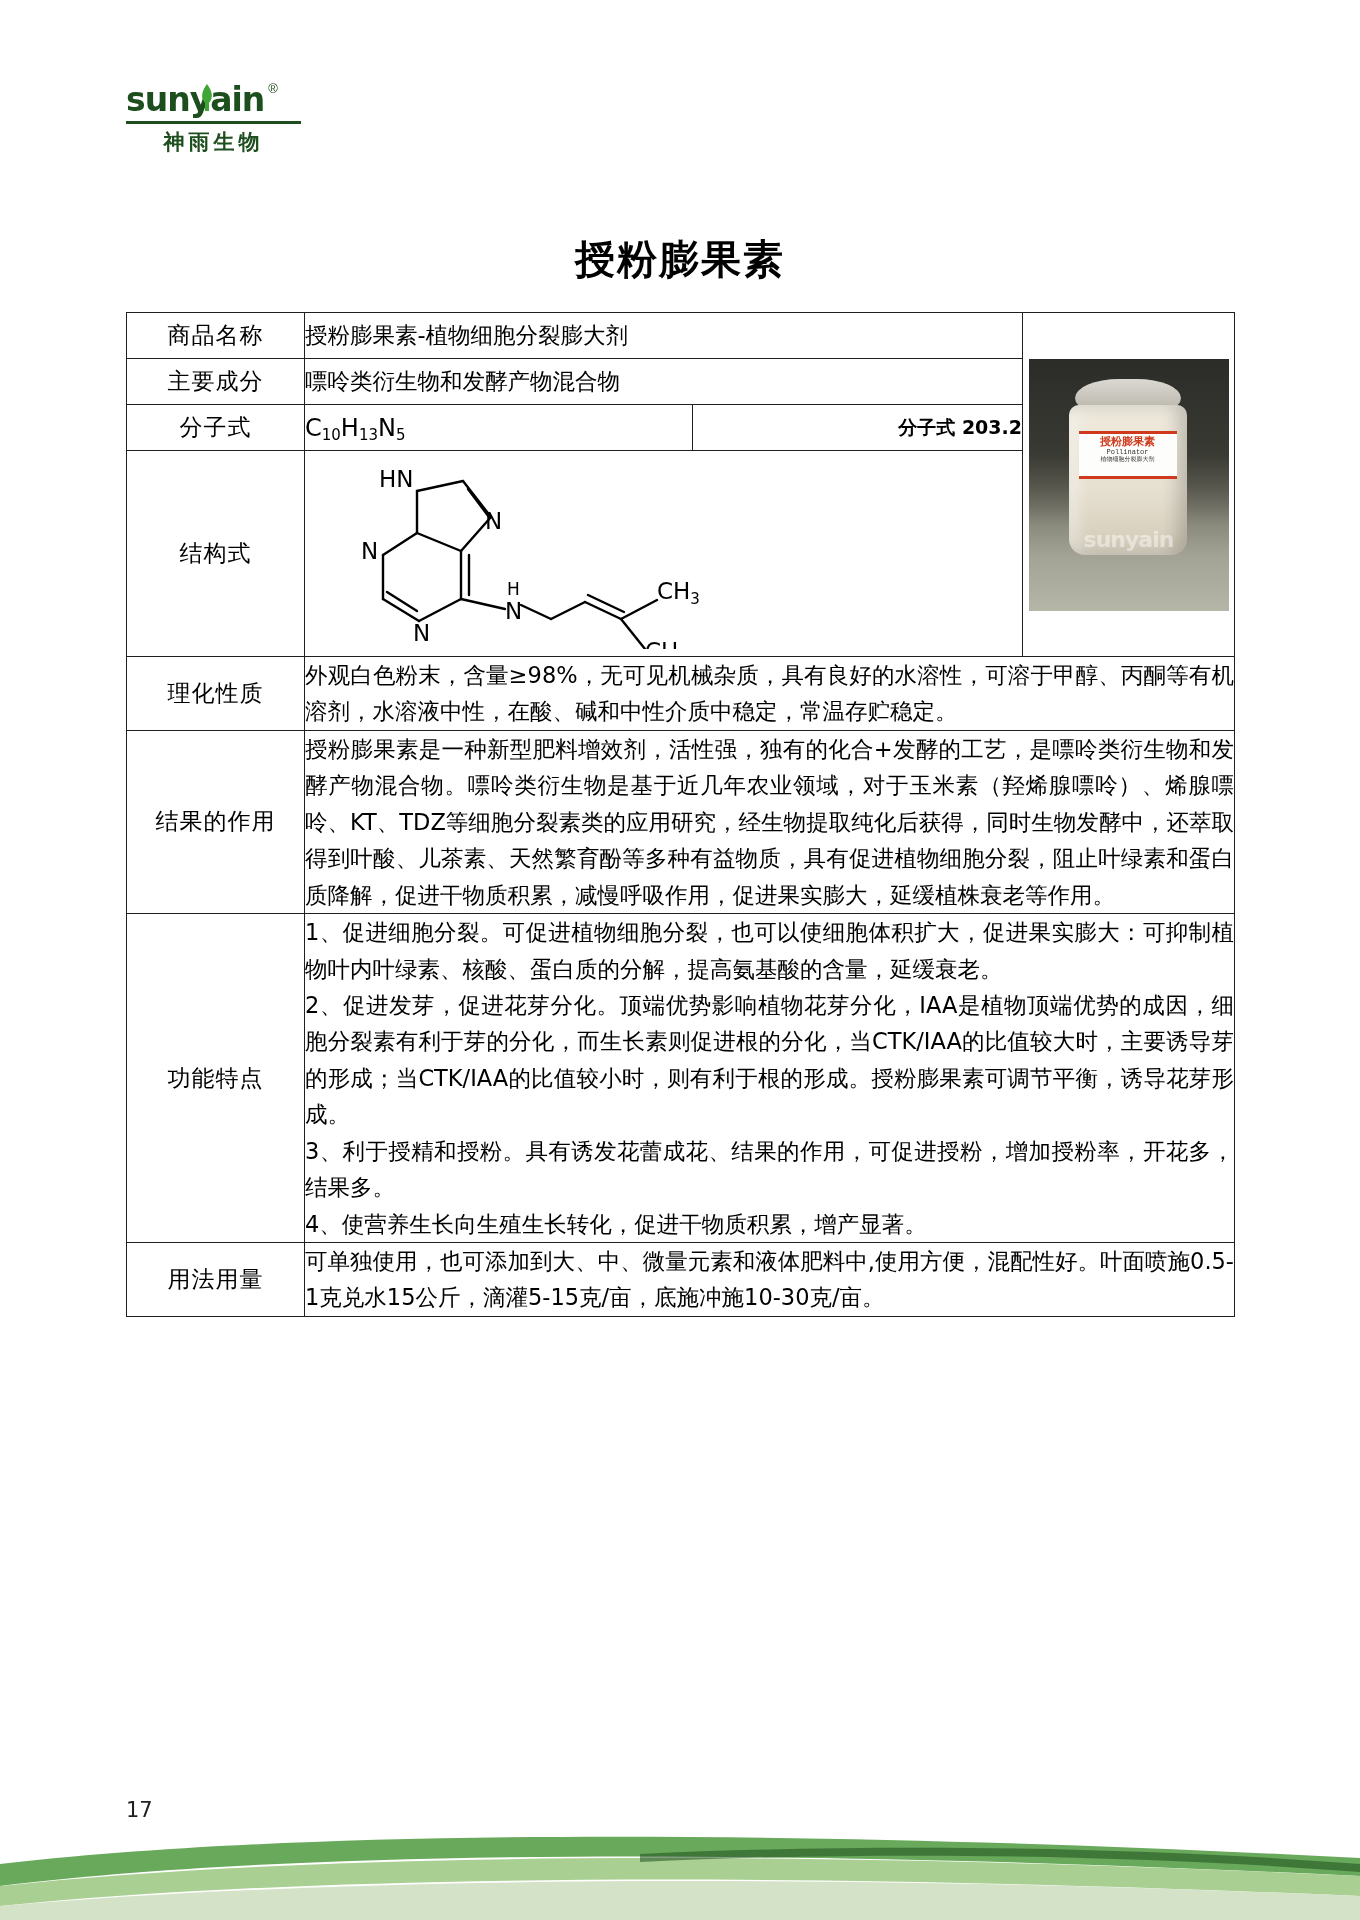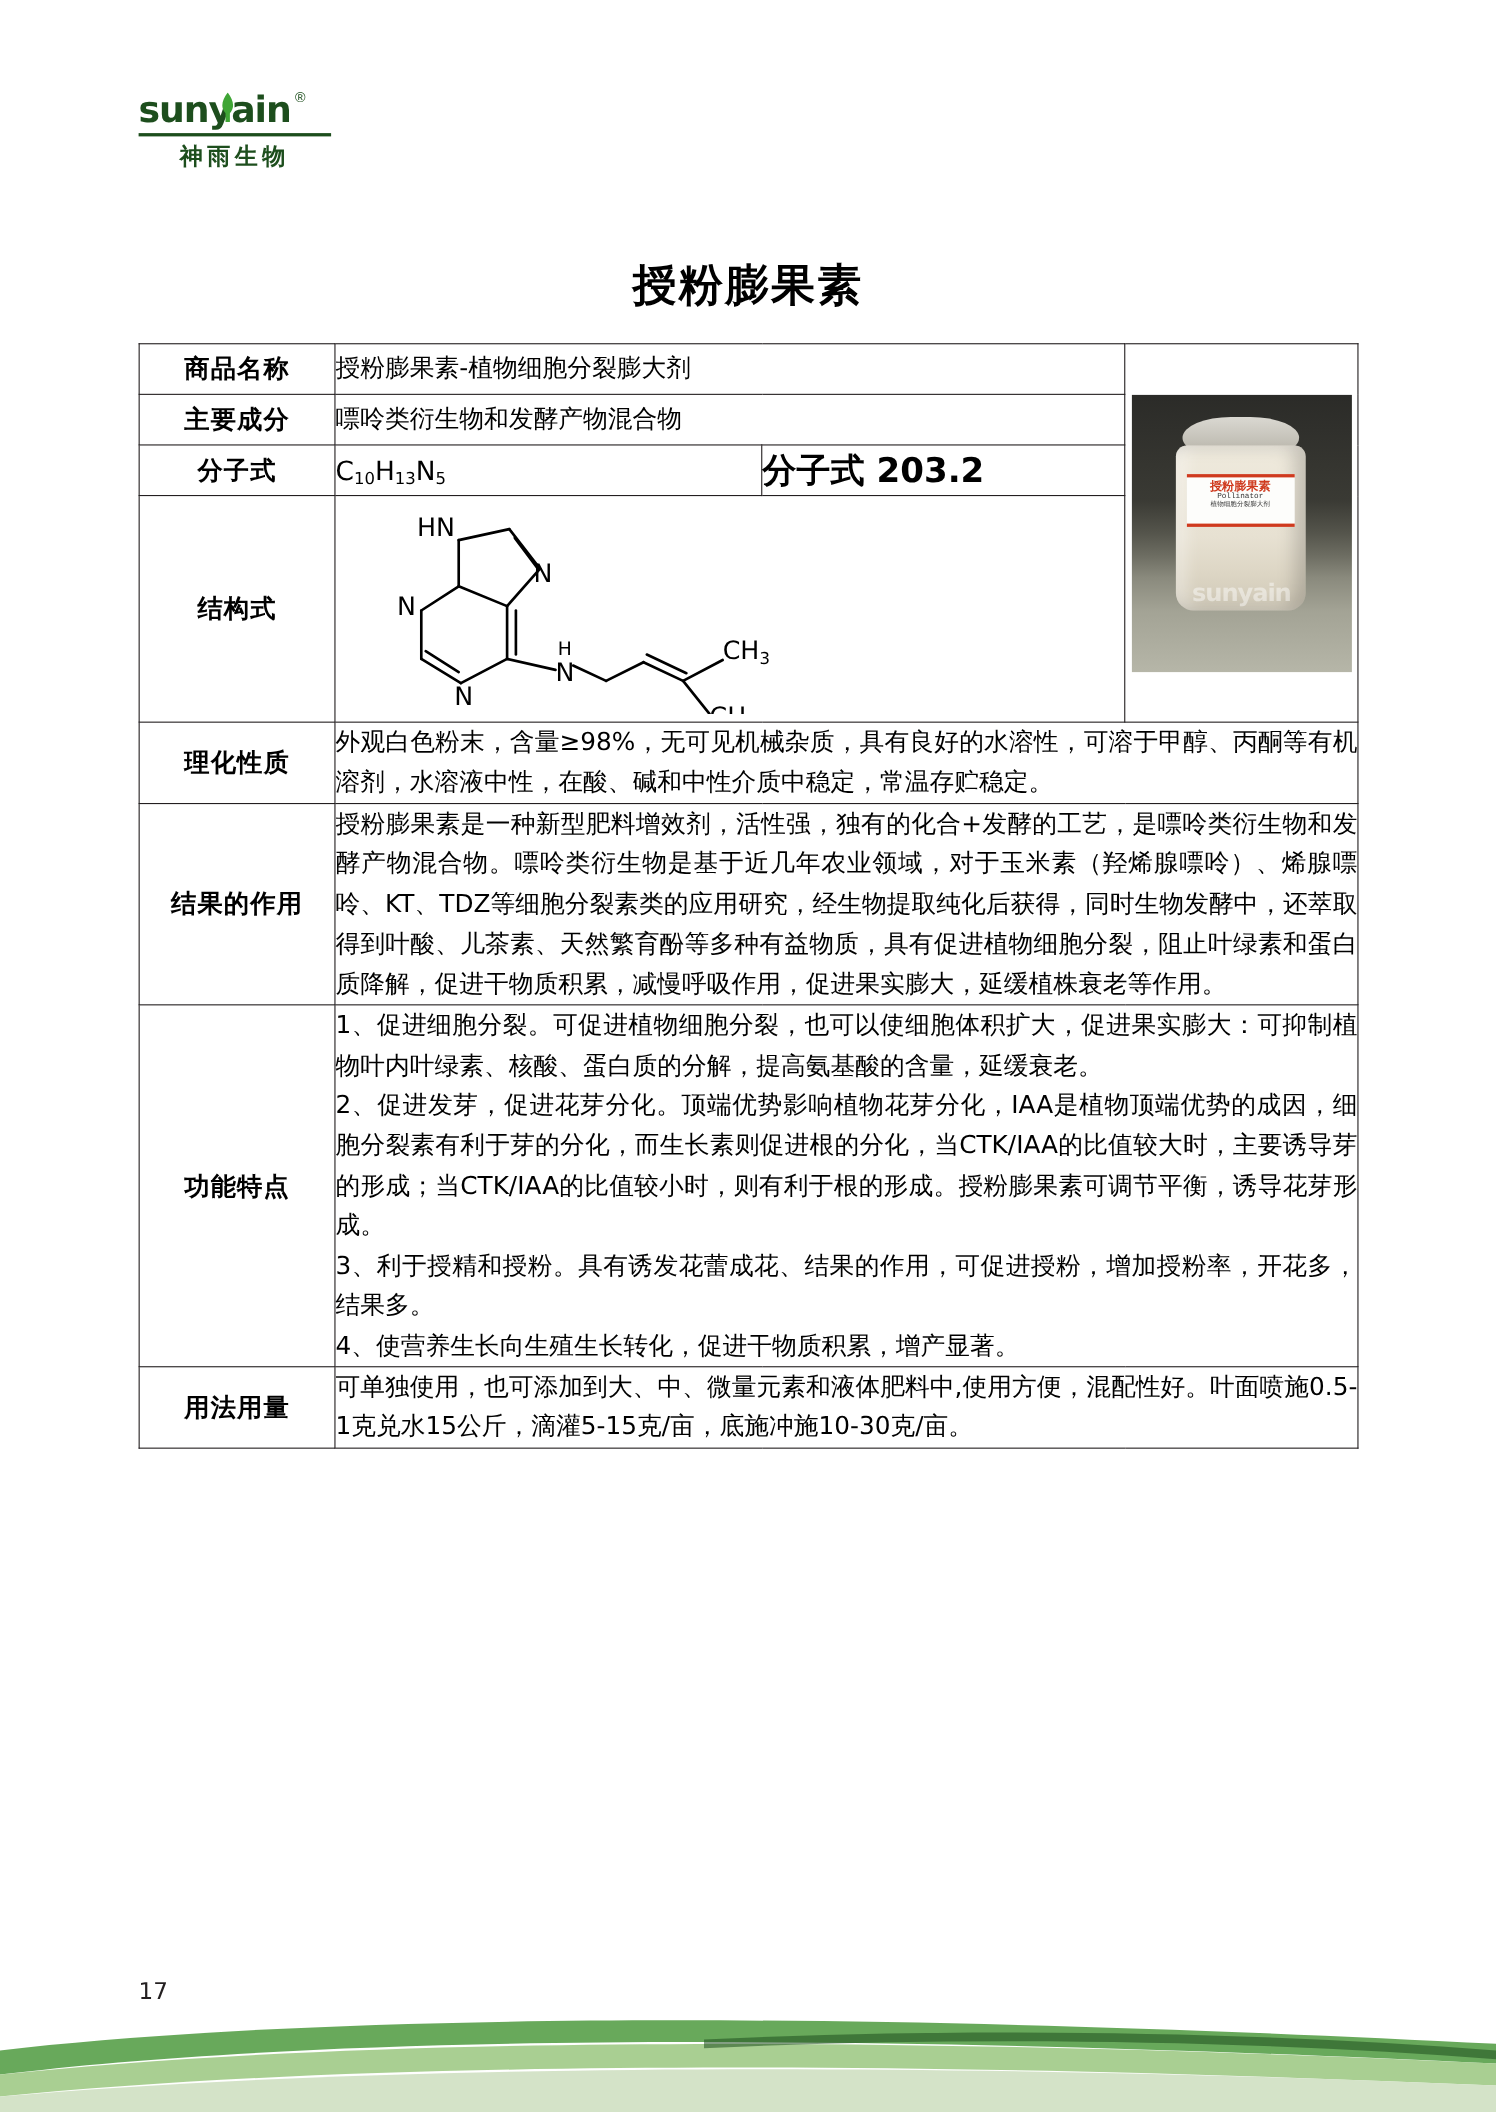--- a/index.html
+++ b/index.html
@@ -94,21 +94,21 @@
   .spec-table td {
     border: 1px solid #231f20;
     vertical-align: middle;
     padding: 0;
   }
   .lbl {
     width: 178px;
     text-align: center;
     font-family: "DejaVu Sans", sans-serif;
     font-size: 23px;
-    font-weight: 700;
+    font-weight: 400;
     letter-spacing: 1px;
     padding: 10px 4px;
   }
   .val {
     font-family: "DejaVu Sans", sans-serif;
     font-size: 22.5px;
     line-height: 1.62;
     padding: 12px 18px 12px 22px;
     text-align: justify;
   }
@@ -121,23 +121,23 @@
     padding-left: 22px;
   }
   .formula sub {
     font-size: 15px;
     vertical-align: baseline;
     position: relative;
     top: 4px;
   }
   .mw {
     font-family: "DejaVu Sans", sans-serif;
-    font-size: 31px;
-    font-weight: 700;
-    text-align: left;
+    font-size: 19px;
+    font-weight: 700;
+    text-align: right;
     margin-top: 32px;
   }
 
   
   .img-cell {
     width: 212px;
     padding: 0;
     vertical-align: top;
   }
   .prod-photo {

